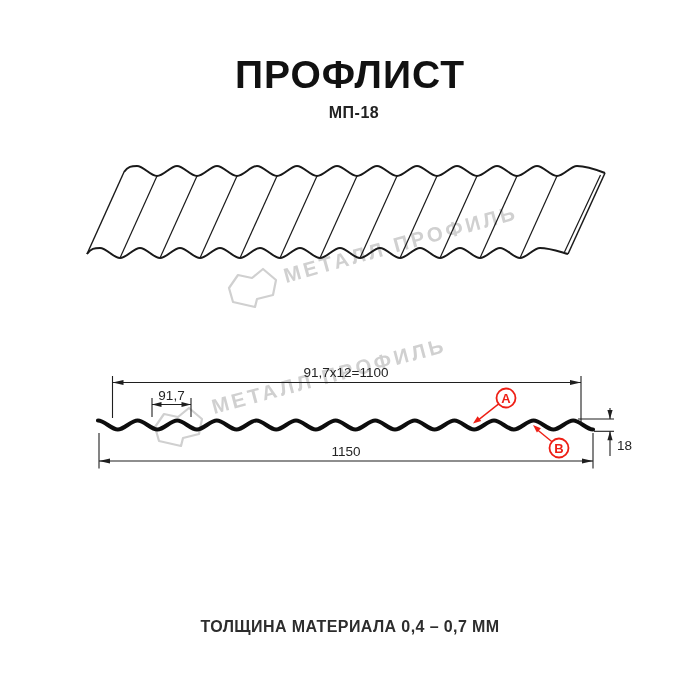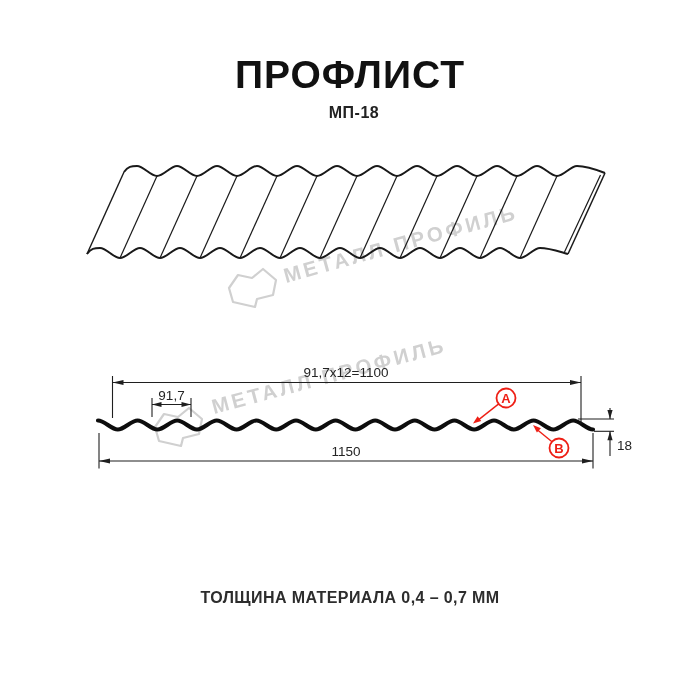--- a/index.html
+++ b/index.html
@@ -2,21 +2,21 @@
 <html><head>
 <meta charset="utf-8">
 <style>
   html,body{margin:0;padding:0;background:#ffffff;}
   .page{position:relative;width:700px;height:700px;background:#fff;overflow:hidden;
         font-family:"Liberation Sans", sans-serif;padding-left:15px;}
   .title{position:absolute;left:0;top:55px;width:700px;text-align:center;
          font-size:39px;font-weight:800;letter-spacing:1px;color:#111;margin:0;line-height:1;}
   .subtitle{position:absolute;left:0;top:101px;width:700px;text-align:center;
          font-size:16px;font-weight:700;letter-spacing:0.5px;color:#222;margin:4px;line-height:1;}
-  .caption{position:absolute;left:0;top:588px;width:700px;text-align:center;
+  .caption{position:absolute;left:0;top:617px;width:700px;text-align:center;
          font-size:16px;font-weight:700;letter-spacing:0.4px;color:#2d2d2d;margin:0;line-height:1.2;}
   svg.diagram{position:absolute;left:0;top:0;width:700px;height:700px;display:block;}
   .wm-text{font-size:20.5px;font-weight:700;letter-spacing:3.2px;fill:#d0d0d0;}
   .wm-logo{fill:none;stroke:#d0d0d0;stroke-width:2.2;stroke-linejoin:round;}
   .dim-line{stroke:#1f1f1f;stroke-width:1.1;fill:none;}
   .dim-arrow{fill:#1f1f1f;stroke:none;}
   .dim-text{font-size:13.5px;fill:#242424;}
   .mid{text-anchor:middle;}
   .red-stroke{stroke:#ee1f15;fill:none;}
   .red-fill{fill:#ee1f15;stroke:none;}

